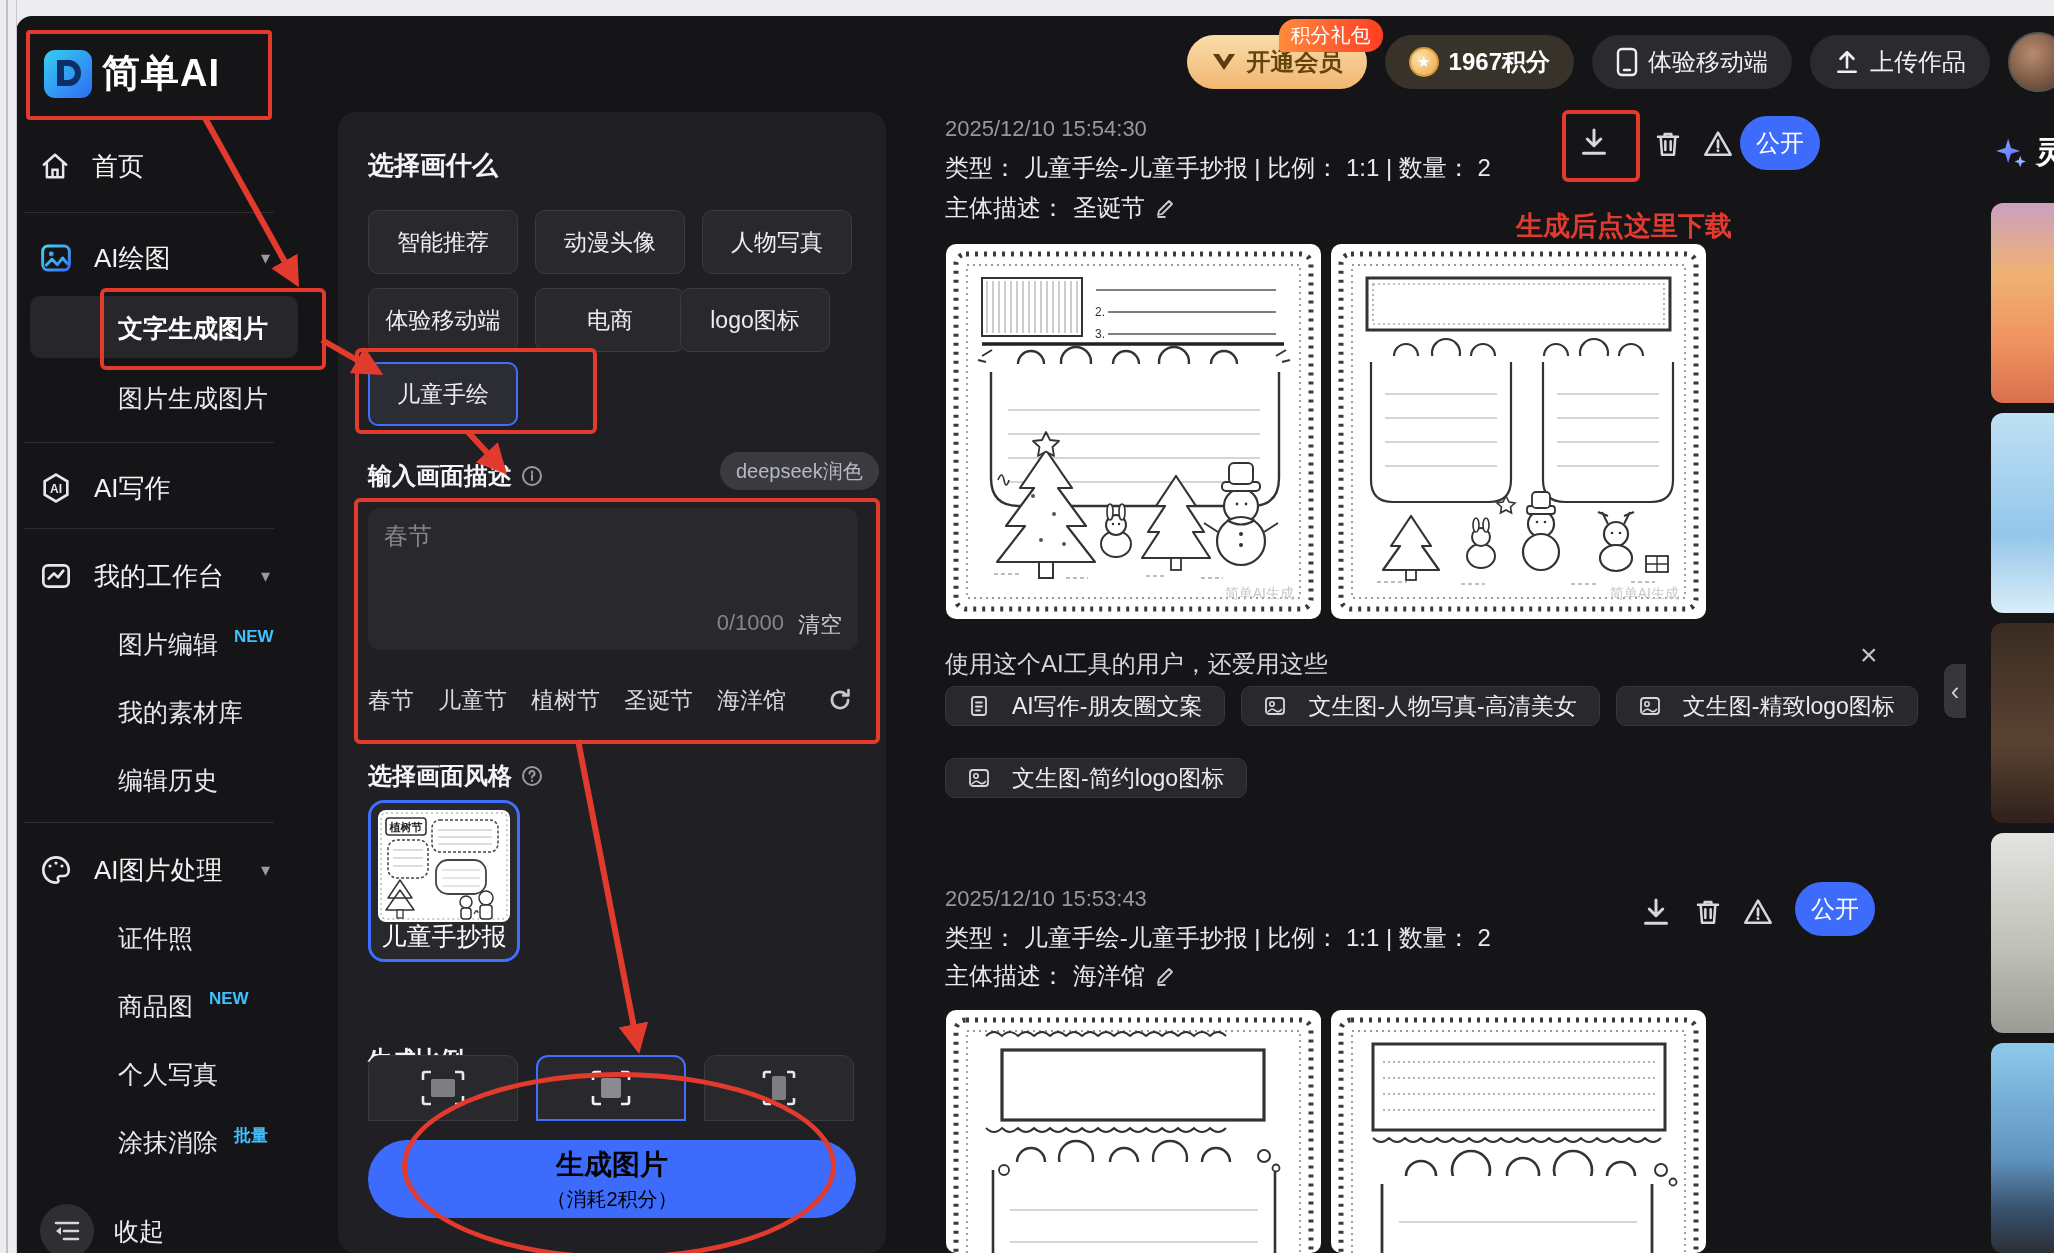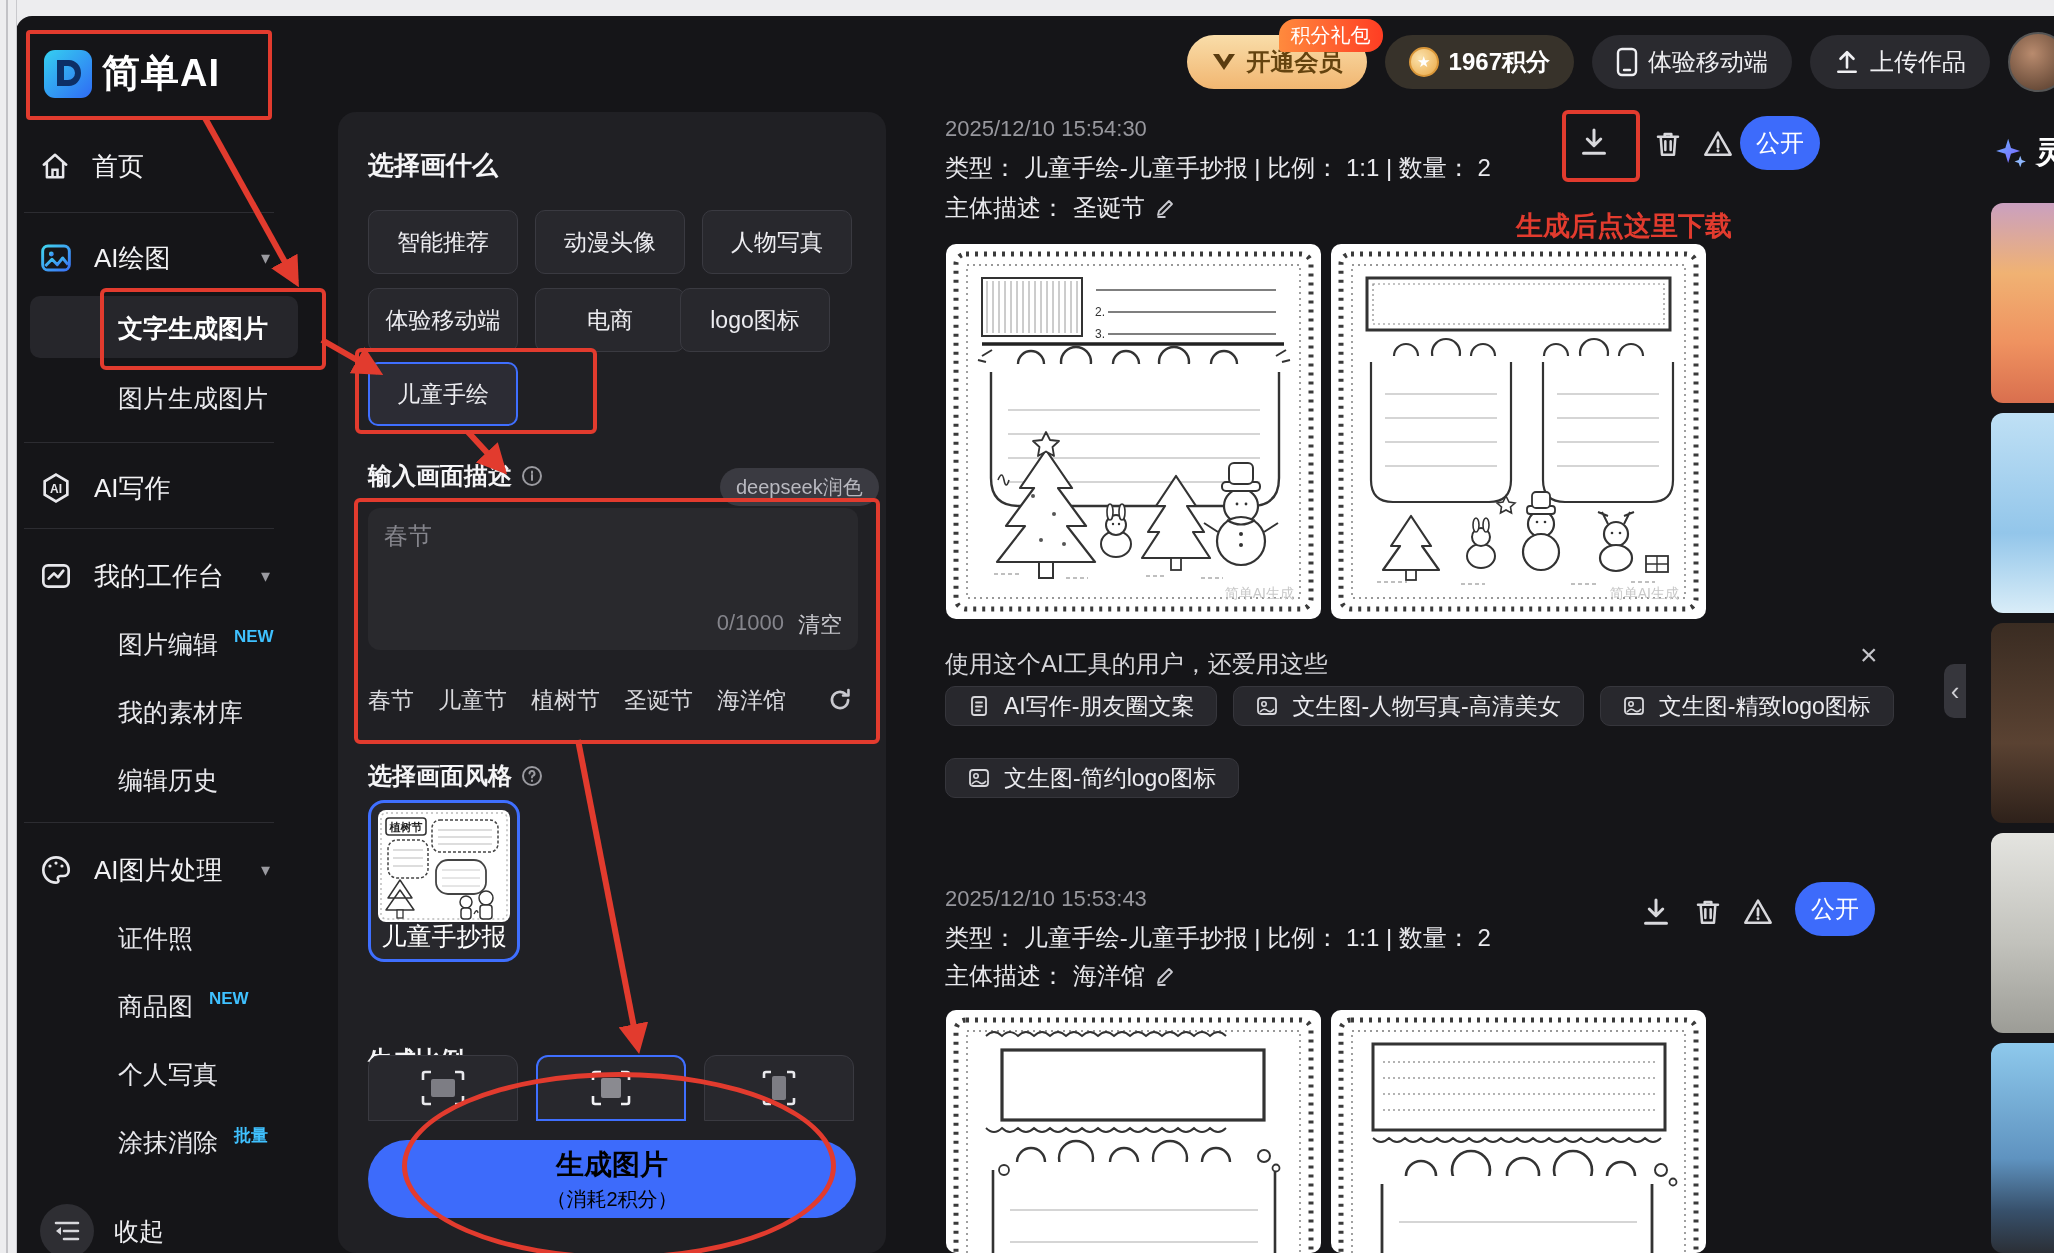--- a/index.html
+++ b/index.html
@@ -71,21 +71,21 @@
   
   .ts{font-size:22px;color:#97979d;}
   .meta{font-size:24px;color:#eaeaee;}
   .desc-line{font-size:24px;color:#eaeaee;display:flex;align-items:center;gap:8px;}
   .act-icon{width:40px;height:40px;display:flex;align-items:center;justify-content:center;cursor:pointer;}
   .publish{width:80px;height:54px;border-radius:28px;background:#3D6BFB;color:#fff;font-size:24px;
            display:flex;align-items:center;justify-content:center;cursor:pointer;}
   .genimg{background:#fff;border-radius:10px;overflow:hidden;}
   .rec-title{font-size:24px;color:#d6d6da;}
   .chip{height:40px;background:#28282d;border:1px solid #36363c;border-radius:10px;display:flex;align-items:center;
-        gap:14px;padding:0 22px;font-size:23px;color:#ececf0;cursor:pointer;box-sizing:border-box;}
+        gap:22px;padding:0 22px;font-size:23px;color:#ececf0;cursor:pointer;box-sizing:border-box;}
   .chips-row{display:flex;gap:16px;}
   .close-x{font-size:30px;color:#c5c5ca;cursor:pointer;}
 
   
   .gal-head{left:1994px;top:132px;display:flex;align-items:center;gap:8px;font-size:30px;font-weight:bold;color:#fff;}
   .gal-img{left:1991px;width:70px;border-radius:12px 0 0 12px;}
   .gal-handle{left:1944px;top:664px;width:22px;height:54px;background:#36363c;border-radius:10px 0 0 10px;
               display:flex;align-items:center;justify-content:center;color:#cfcfd4;font-size:26px;cursor:pointer;}
 
   
@@ -255,21 +255,21 @@
   <div class="abs choice-btn choice-sel" style="left:368px;top:362px;">儿童手绘</div>
   <div class="abs annot-box" style="left:355px;top:348px;width:234px;height:78px;"></div>
 
   <div class="abs sec-title" style="left:368px;top:460px;font-size:24px;">
     <span>输入画面描述</span>
     <svg width="24" height="24" viewBox="0 0 24 24">
         <circle cx="12" cy="12" r="9" fill="none" stroke="#9a9aa0" stroke-width="2"></circle>
         <path d="M12 7.5 v1.5 M12 11 v5" stroke="#9a9aa0" stroke-width="2" stroke-linecap="round"></path>
       </svg>
   </div>
-  <div class="abs polish" style="left:720px;top:452px;margin-top:16px;">deepseek润色</div>
+  <div class="abs polish" style="left:720px;top:452px;">deepseek润色</div>
 
   <div class="abs ta-wrap">
     <textarea class="desc" placeholder="春节" style=""></textarea>
     <div class="counter">
       <span>0/1000</span>
       <span class="clear">清空</span>
     </div>
   </div>
   <div class="abs annot-box" style="left:354px;top:498px;width:518px;height:238px;"></div>
 

